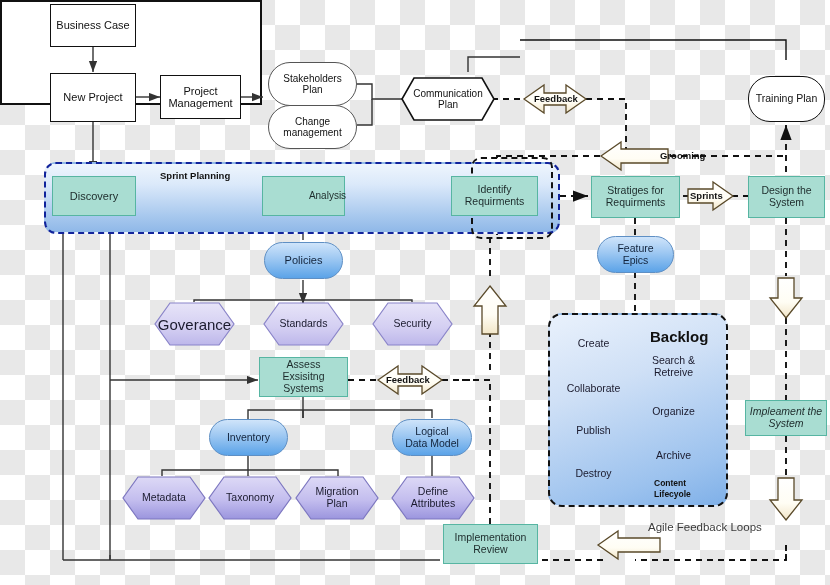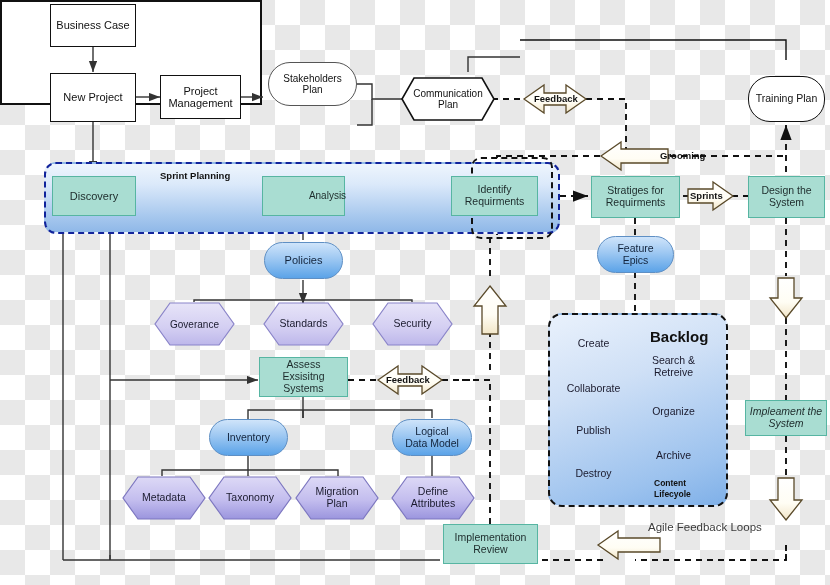--- a/index.html
+++ b/index.html
@@ -245,21 +245,21 @@
   </svg>
 
   <div class="frame-black" style="left:263px;top:45px;width:258px;height:101px;"></div>
 
   <div class="frame-sprint" style="position:absolute;left:44px;top:162px;width:512px;height:68px;"></div>
 
   <div class="frame-inner-dash" style="position:absolute;left:471px;top:157px;width:78px;height:78px;"></div>
 
   <div class="frame-backlog" style="position:absolute;left:548px;top:313px;width:176px;height:190px;"></div>
 
-  <div class="hexwrap" style="left:155px;top:303px;width:79px;height:44px;font-size:10px;">
+  <div class="hexwrap" style="left:155px;top:303px;width:79px;height:44px;font-size:15px;">
     <span class="htxt">Goverance</span>
   </div>
   <div class="hexwrap" style="left:264px;top:303px;width:79px;height:42px;font-size:10.5px;">
     <span class="htxt">Standards</span>
   </div>
   <div class="hexwrap" style="left:373px;top:303px;width:79px;height:42px;font-size:10.5px;">
     <span class="htxt">Security</span>
   </div>
   <div class="hexwrap" style="left:123px;top:477px;width:82px;height:42px;font-size:10.5px;">
     <span class="htxt">Metadata</span>
@@ -305,20 +305,23 @@
   </div>
 
   <div class="node rect-white" style="left:160px;top:75px;width:81px;height:44px;font-size:11px;">
     <span class="lbl">Project<br>Management</span>
   </div>
 
   <div class="node stad" style="left:268px;top:62px;width:89px;height:44px;font-size:10px;">
     <span class="lbl">Stakeholders<br>Plan</span>
   </div>
 
+  <div class="node stad" style="left:268px;top:105px;width:89px;height:44px;font-size:10px;">
+    <span class="lbl">Change<br>management</span>
+  </div>
 
   <div class="node" style="left:402px;top:78px;width:92px;height:42px;font-size:10px;
               background:#fff;color:#111;
               clip-path:polygon(13% 0,87% 0,100% 50%,87% 100%,13% 100%,0 50%);
               border:none;">
     <span class="lbl">Communication<br>Plan</span>
   </div>
   <svg width="830" height="585" style="pointer-events:none">
     <path d="M414,78 L482,78 L494,99 L482,120 L414,120 L402,99 Z" fill="none" stroke="#111" stroke-width="1.6"></path>
   </svg>

